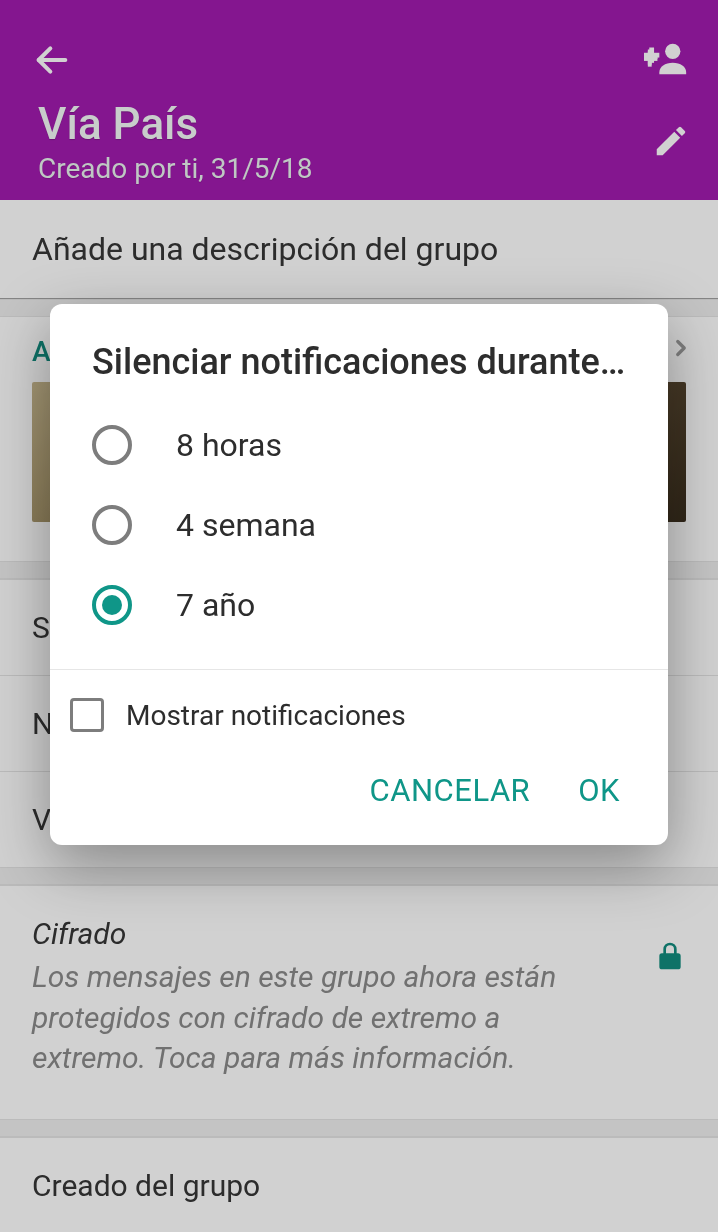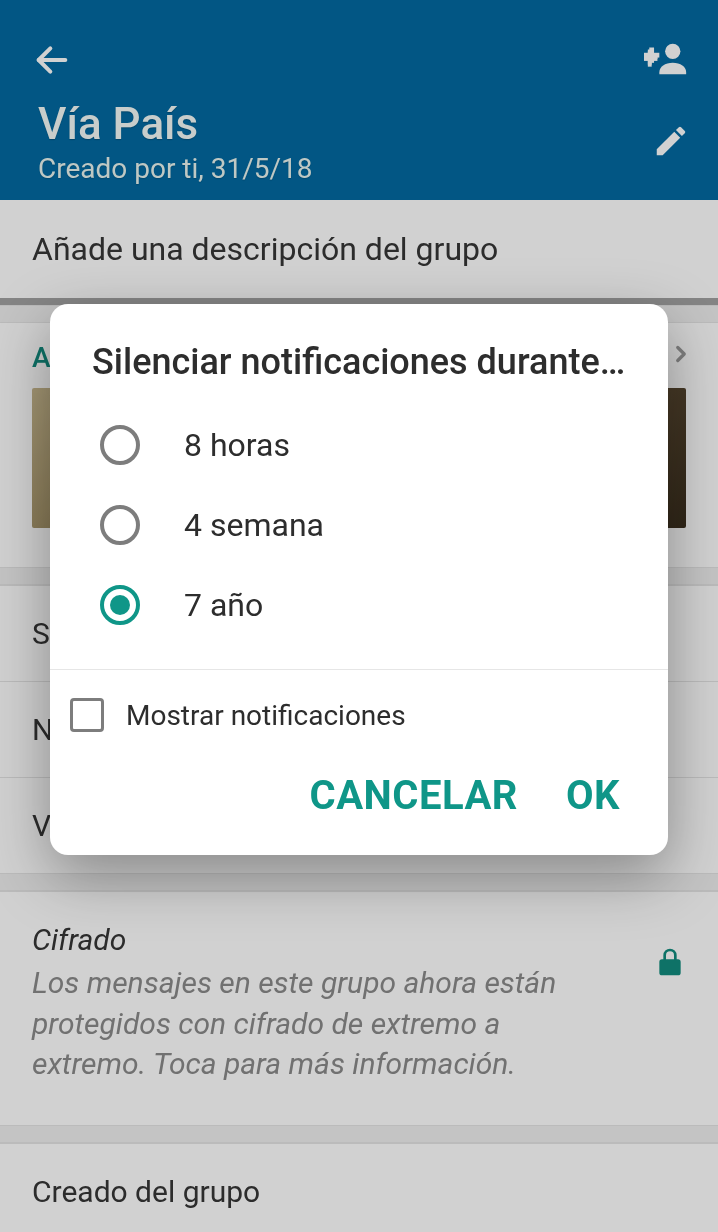--- a/index.html
+++ b/index.html
@@ -1,21 +1,21 @@
 <!DOCTYPE html>
 <html><head>
 <meta charset="utf-8">
 <style>
   * { box-sizing: border-box; margin: 0; padding: 0; }
   html, body { width: 718px; height: 1232px; overflow: hidden; font-family: Roboto, "Helvetica Neue", Arial, sans-serif; background: #fafafa; -webkit-font-smoothing: antialiased; }
   .screen { position: relative; width: 718px; height: 1232px; }
 
   
   .header {
-    background: #0369a1;
+    background: #a21caf;
     height: 200px;
     padding: 24px 28px 18px 32px;
     color: #fff;
     position: relative;
   }
   .header .back {
     position: absolute; top: 40px; left: 32px;
   }
   .header .add-user {
     position: absolute; top: 36px; right: 28px;
@@ -31,21 +31,21 @@
   .header .sub {
     position: absolute; left: 38px; top: 152px;
     font-size: 28px; color: #eaf5ef;
     text-shadow: 0 1px 1px rgba(0,0,0,0.15);
   }
   .desc-row {
     background: #fff;
     padding: 30px 32px;
     font-size: 32px;
     color: #363636;
-    border-bottom: 7px solid #a3a3a3;
+    border-bottom: 1px solid #a3a3a3;
   }
   .gap { height: 18px; background: #f0f0f0; border-top:1px solid #e4e4e4; border-bottom:1px solid #e4e4e4;}
   .media-row {
     background: #fff; padding: 18px 32px 0 32px; position: relative;
     height: 244px;
   }
   .media-row .label { color: #128c7e; font-size: 28px; font-weight:500;}
   .media-row .chev { position:absolute; right:24px; top:18px; color:#9b9b9b;}
   .media-row .thumbs { margin-top: 14px; display:flex; gap:8px;}
   .thumb { width:140px; height:140px; background: linear-gradient(135deg,#c9b98f,#8c7a4e); border-radius:2px;}
@@ -62,32 +62,32 @@
   .scrim {
     position: absolute; inset:0; background: rgba(0,0,0,0.18);
   }
 
   
   .dialog {
     position: absolute;
     left: 50px; right: 50px;
     top: 304px;
     background: #fff;
-    border-radius: 18px;
+    border-radius: 12px;
     box-shadow: 0 20px 60px rgba(0,0,0,0.35);
     overflow: hidden;
   }
   .dialog-title {
     padding: 36px 42px 8px 42px;
     font-size: 36px;
     font-weight: 500;
     color: #2d2d2d;
     line-height: 1.25;
   }
-  .options { padding: 12px 0 20px 8px; }
+  .options { padding: 12px 0 20px 0; }
   .option {
     display: flex; align-items: center;
     padding: 20px 42px;
     gap: 44px;
     cursor: pointer;
   }
   .radio {
     width: 40px; height: 40px; border: 4px solid #7d7d7d; border-radius: 50%;
     display:flex; align-items:center; justify-content:center; flex-shrink:0;
   }
@@ -102,21 +102,21 @@
   }
   .checkbox {
     width: 34px; height: 34px; border: 3px solid #7d7d7d; border-radius:4px; flex-shrink:0;
   }
   .check-label { font-size: 28px; color:#2d2d2d;}
   .actions {
     display:flex; justify-content:flex-end; gap: 48px;
     padding: 30px 48px 36px 42px;
   }
   .actions button {
-    background:none; border:none; color:#0f9688; font-size: 40px; font-weight:700;
+    background:none; border:none; color:#0f9688; font-size: 31px; font-weight:400;
     letter-spacing: 0.5px; cursor:pointer; font-family:inherit;
   }
 
   svg { display:block; }
 </style>
 </head>
 <body>
 
 <div class="screen">
 

